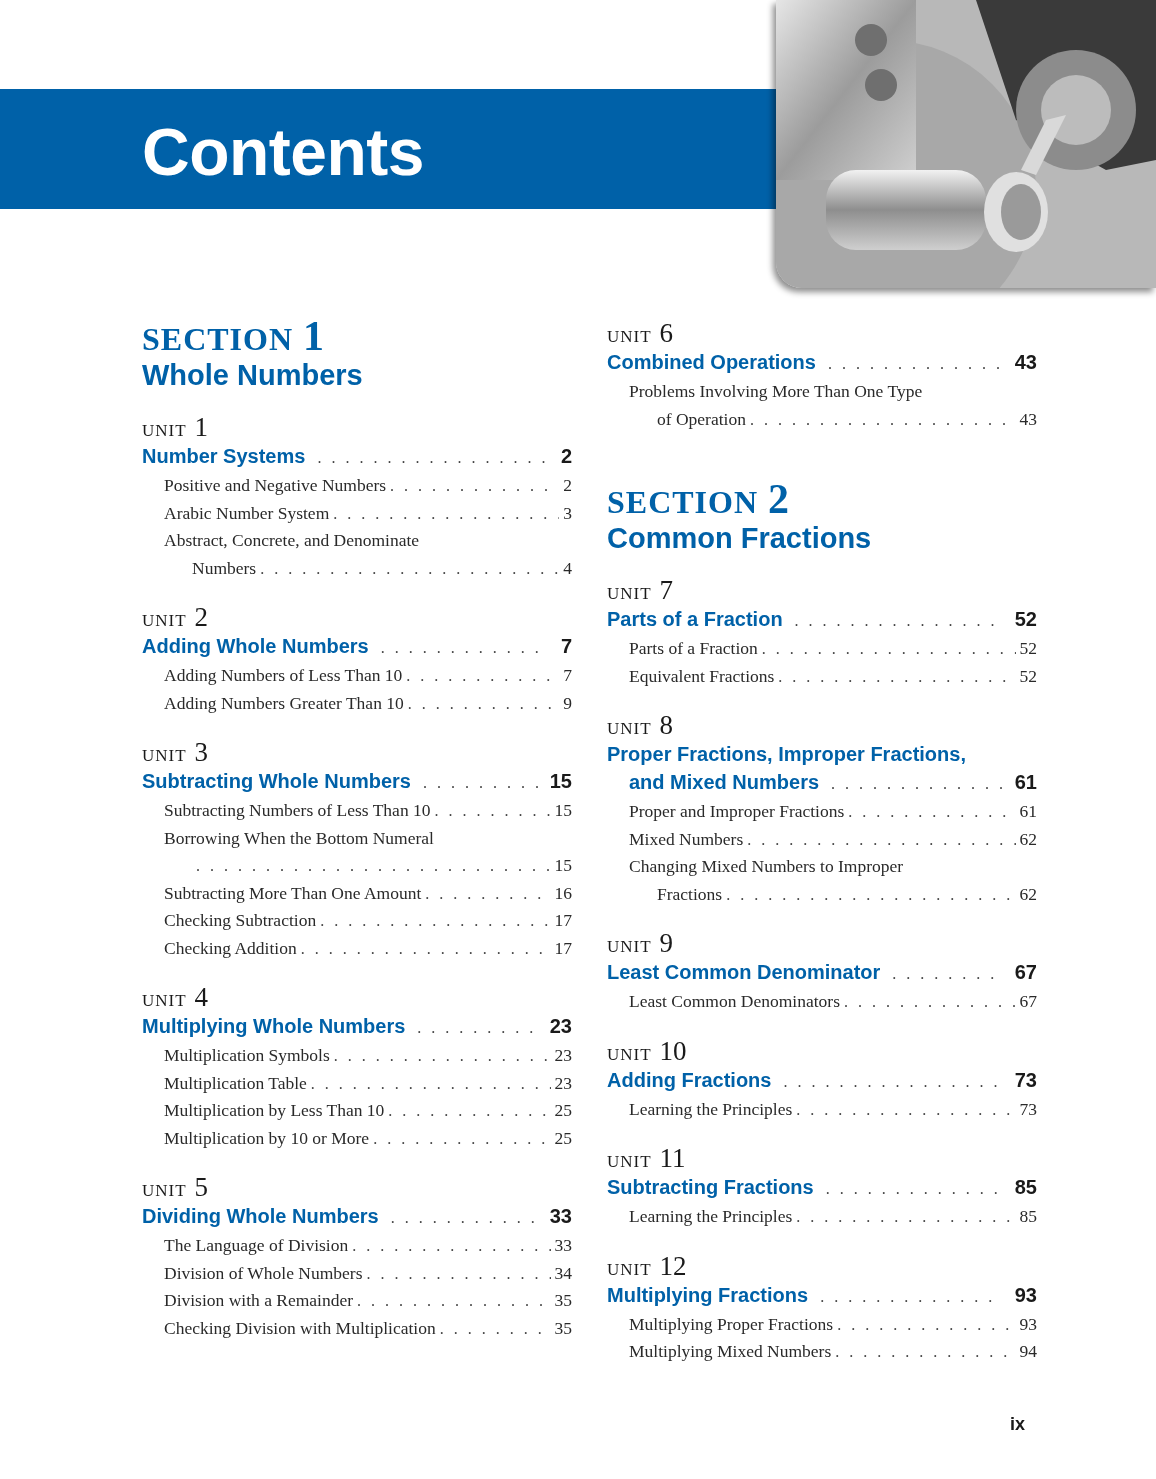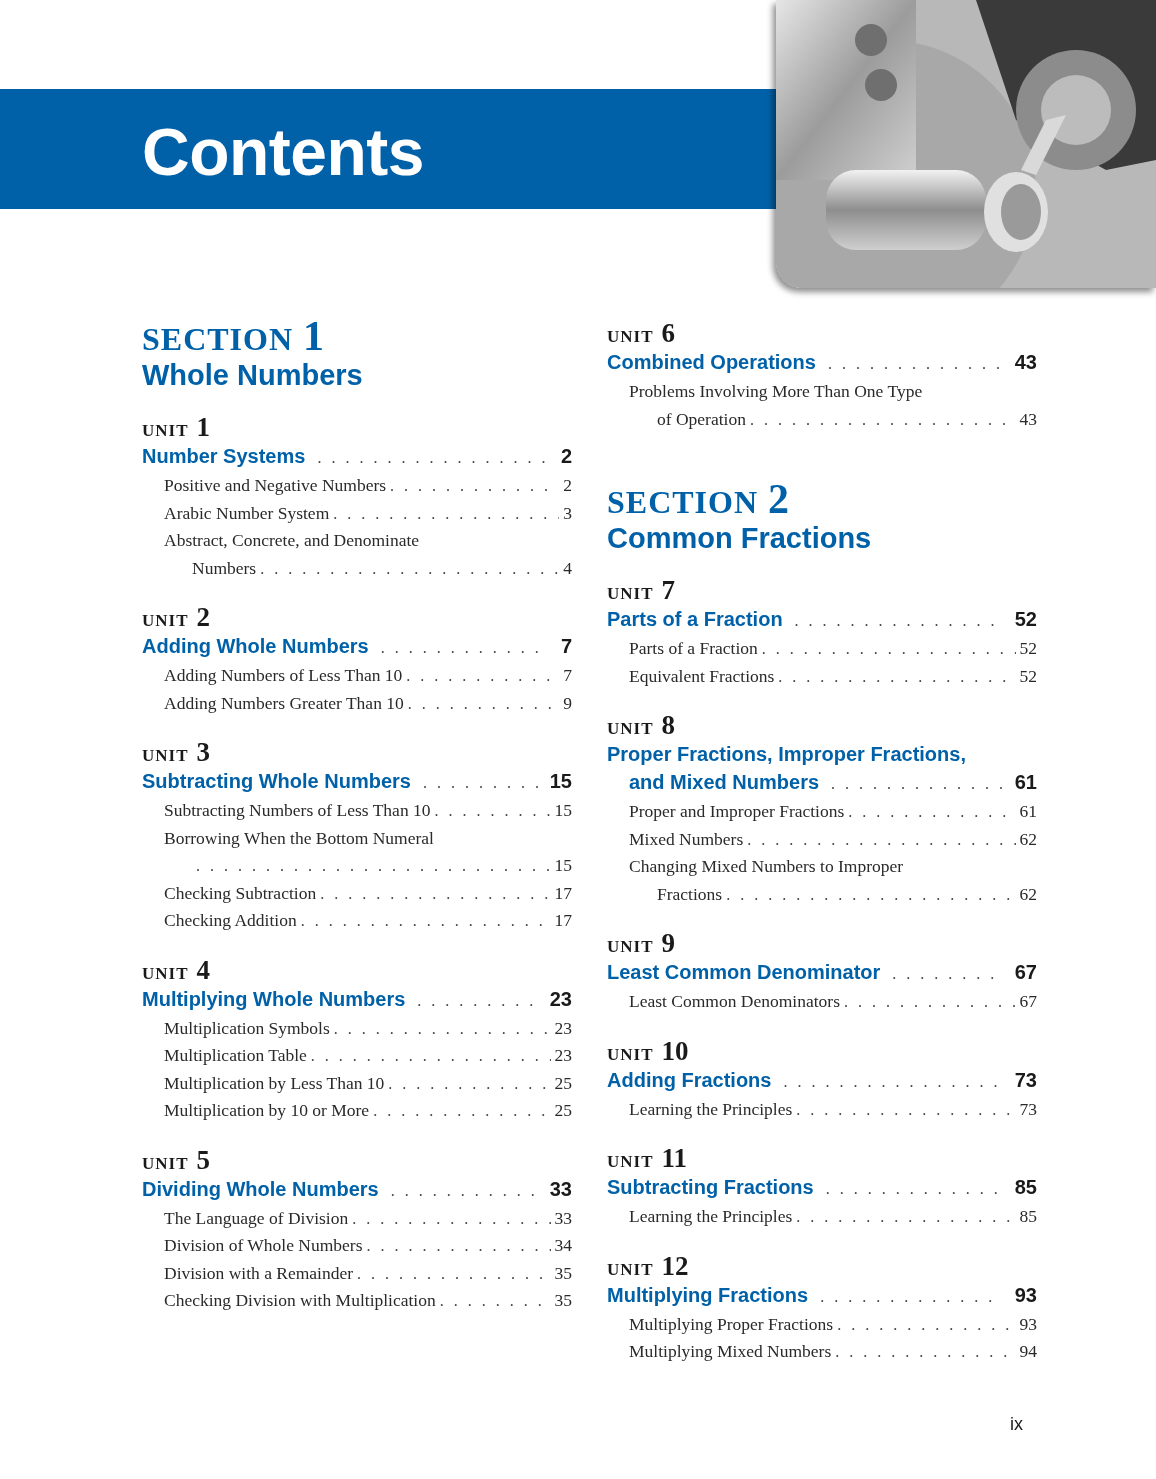--- a/index.html
+++ b/index.html
@@ -32,21 +32,21 @@
   }
   .section-label .sec-word { font-variant: small-caps; font-size: 32px; }
   .section-label .sec-num { font-size: 42px; margin-left: 10px; }
   .section-title {
     font-family: "Liberation Sans", sans-serif; font-weight: bold; color: #0061a8;
     font-size: 29px; line-height: 34px; margin-bottom: 20px;
   }
 
   .unit { margin-bottom: 20px; }
   .unit-label {
-    font-family: "Liberation Serif", serif; font-weight: bold; color: #1a1a1a;
+    font-family: "Liberation Serif", serif; font-weight: normal; color: #1a1a1a;
     line-height: 30px; height: 30px;
   }
   .unit-label .unit-word { font-size: 17px; letter-spacing: 1px; }
   .unit-label .unit-num { font-size: 27px; margin-left: 8px; }
 
   .entry-main, .entry-sub { display: flex; align-items: baseline; }
   .entry-main {
     font-family: "Liberation Sans", sans-serif; font-weight: bold; font-size: 20px;
     line-height: 28px; color: #0061a8; gap: 8px;
   }
@@ -61,21 +61,21 @@
   .leader {
     flex: 1; overflow: hidden; white-space: nowrap; color: #444;
     font-family: "Liberation Serif", serif; font-weight: normal; font-size: 16px;
     letter-spacing: 3px; margin: 0 4px;
   }
   .leader::before { content: ". . . . . . . . . . . . . . . . . . . . . . . . . . . . . . . . . . . . . . . . . . . . . . . . . . . . . . . . . . . . . . . . . . . ."; }
   .page { white-space: nowrap; text-align: right; }
 
   .page-number {
     position: absolute; left: 1010px; top: 1414px;
-    font-family: "Liberation Sans", sans-serif; font-weight: normal;
+    font-family: "Liberation Sans", sans-serif; font-weight: bold;
     font-size: 18px; color: #1a1a1a;
   }
 </style>
 </head>
 <body>
 
 <div class="banner"></div>
 <div class="banner-title">Contents</div>
 
 <div class="photo">
@@ -168,20 +168,25 @@
         <span>Subtracting Numbers of Less Than 10</span>
         <span class="leader"></span>
         <span class="page">15</span>
       </div>
     <div class="entry-sub title-only"><span>Borrowing When the Bottom Numeral</span></div>
     <div class="entry-sub cont">
         <span class="leader"></span>
         <span class="page">15</span>
       </div>
     <div class="entry-sub">
+        <span>Subtracting More Than One Amount</span>
+        <span class="leader"></span>
+        <span class="page">16</span>
+      </div>
+    <div class="entry-sub">
         <span>Checking Subtraction</span>
         <span class="leader"></span>
         <span class="page">17</span>
       </div>
     <div class="entry-sub">
         <span>Checking Addition</span>
         <span class="leader"></span>
         <span class="page">17</span>
       </div>
   </div>

